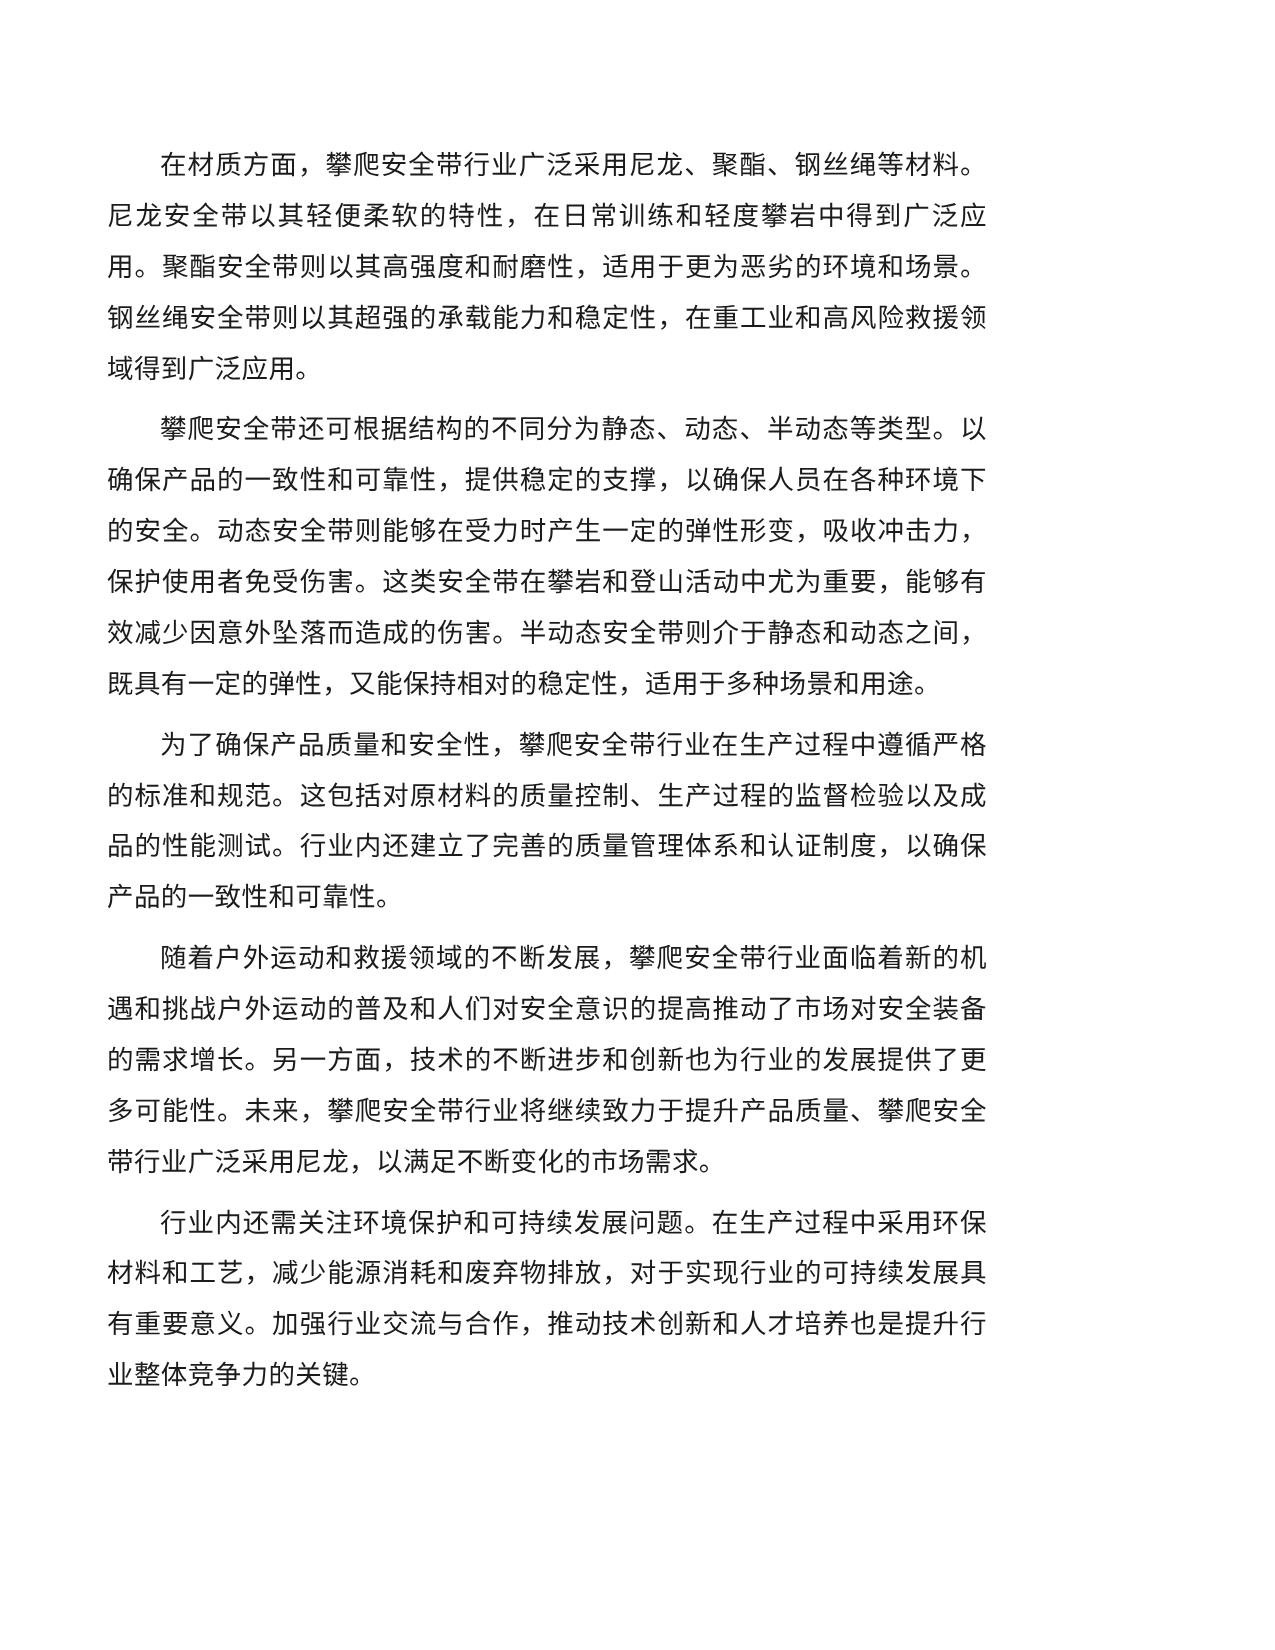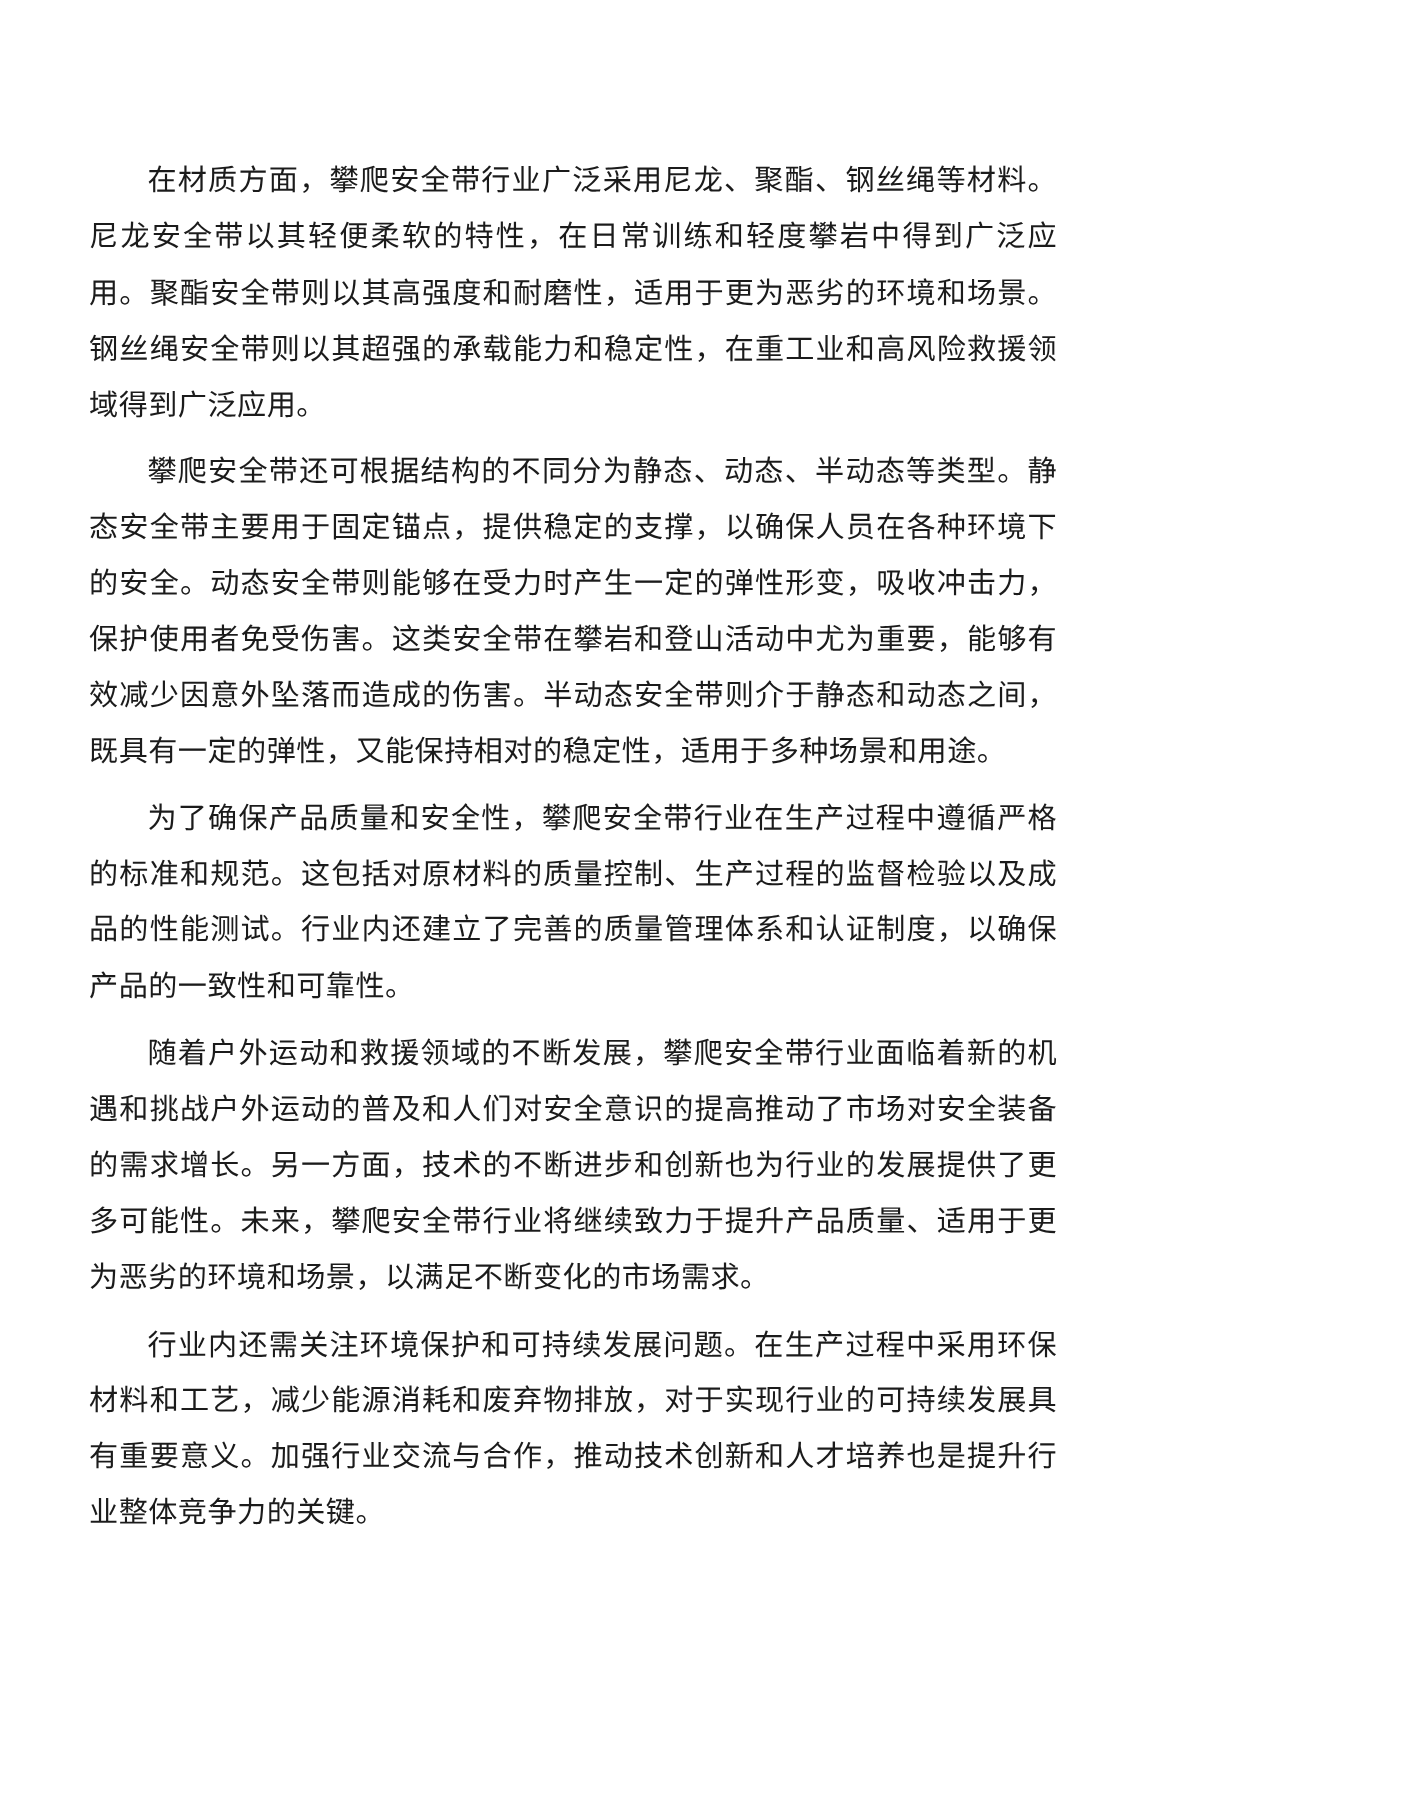--- a/index.html
+++ b/index.html
@@ -12,21 +12,21 @@
     height: 1650px;
     font-family: "Liberation Serif", "DejaVu Serif", serif;
     color: #1a1a1a;
     -webkit-font-smoothing: antialiased;
   }
   .page {
     position: relative;
     width: 1275px;
     height: 1650px;
     box-sizing: border-box;
-    padding: 140px 175px 120px 81px;
+    padding: 140px 175px 120px 107px;
     background: #ffffff;
   }
   .doc-body {
     width: 880px;
   }
   .para {
     margin: 0 0 10px 0;
     text-indent: 2em;
     font-size: 26.5px;
     line-height: 1.92;
@@ -41,18 +41,18 @@
     margin-bottom: 0;
     font-family: Liberation Serif, serif;
   }
 </style>
 </head>
 <body>
 
 <div class="page">
   <div class="doc-body">
     <p class="para">在材质方面，攀爬安全带行业广泛采用尼龙、聚酯、钢丝绳等材料。尼龙安全带以其轻便柔软的特性，在日常训练和轻度攀岩中得到广泛应用。聚酯安全带则以其高强度和耐磨性，适用于更为恶劣的环境和场景。钢丝绳安全带则以其超强的承载能力和稳定性，在重工业和高风险救援领域得到广泛应用。</p>
-    <p class="para">攀爬安全带还可根据结构的不同分为静态、动态、半动态等类型。静态安全带主要用于固定锚点，提供稳定的支撑，以确保人员在各种环境下的安全。动态安全带则能够在受力时产生一定的弹性形变，吸收冲击力，保护使用者免受伤害。这类安全带在攀岩和登山活动中尤为重要，能够有效减少因意外坠落而造成的伤害。半动态安全带则介于静态和动态之间，既具有一定的弹性，又能保持相对的稳定性，适用于多种场景和用途。</p>
+    <p class="para">攀爬安全带还可根据结构的不同分为静态、动态、半动态等类型。以确保产品的一致性和可靠性，提供稳定的支撑，以确保人员在各种环境下的安全。动态安全带则能够在受力时产生一定的弹性形变，吸收冲击力，保护使用者免受伤害。这类安全带在攀岩和登山活动中尤为重要，能够有效减少因意外坠落而造成的伤害。半动态安全带则介于静态和动态之间，既具有一定的弹性，又能保持相对的稳定性，适用于多种场景和用途。</p>
     <p class="para">为了确保产品质量和安全性，攀爬安全带行业在生产过程中遵循严格的标准和规范。这包括对原材料的质量控制、生产过程的监督检验以及成品的性能测试。行业内还建立了完善的质量管理体系和认证制度，以确保产品的一致性和可靠性。</p>
-    <p class="para">随着户外运动和救援领域的不断发展，攀爬安全带行业面临着新的机遇和挑战户外运动的普及和人们对安全意识的提高推动了市场对安全装备的需求增长。另一方面，技术的不断进步和创新也为行业的发展提供了更多可能性。未来，攀爬安全带行业将继续致力于提升产品质量、适用于更为恶劣的环境和场景，以满足不断变化的市场需求。</p>
+    <p class="para">随着户外运动和救援领域的不断发展，攀爬安全带行业面临着新的机遇和挑战户外运动的普及和人们对安全意识的提高推动了市场对安全装备的需求增长。另一方面，技术的不断进步和创新也为行业的发展提供了更多可能性。未来，攀爬安全带行业将继续致力于提升产品质量、攀爬安全带行业广泛采用尼龙，以满足不断变化的市场需求。</p>
     <p class="para">行业内还需关注环境保护和可持续发展问题。在生产过程中采用环保材料和工艺，减少能源消耗和废弃物排放，对于实现行业的可持续发展具有重要意义。加强行业交流与合作，推动技术创新和人才培养也是提升行业整体竞争力的关键。</p>
   </div>
 </div>
 
 </body></html>

